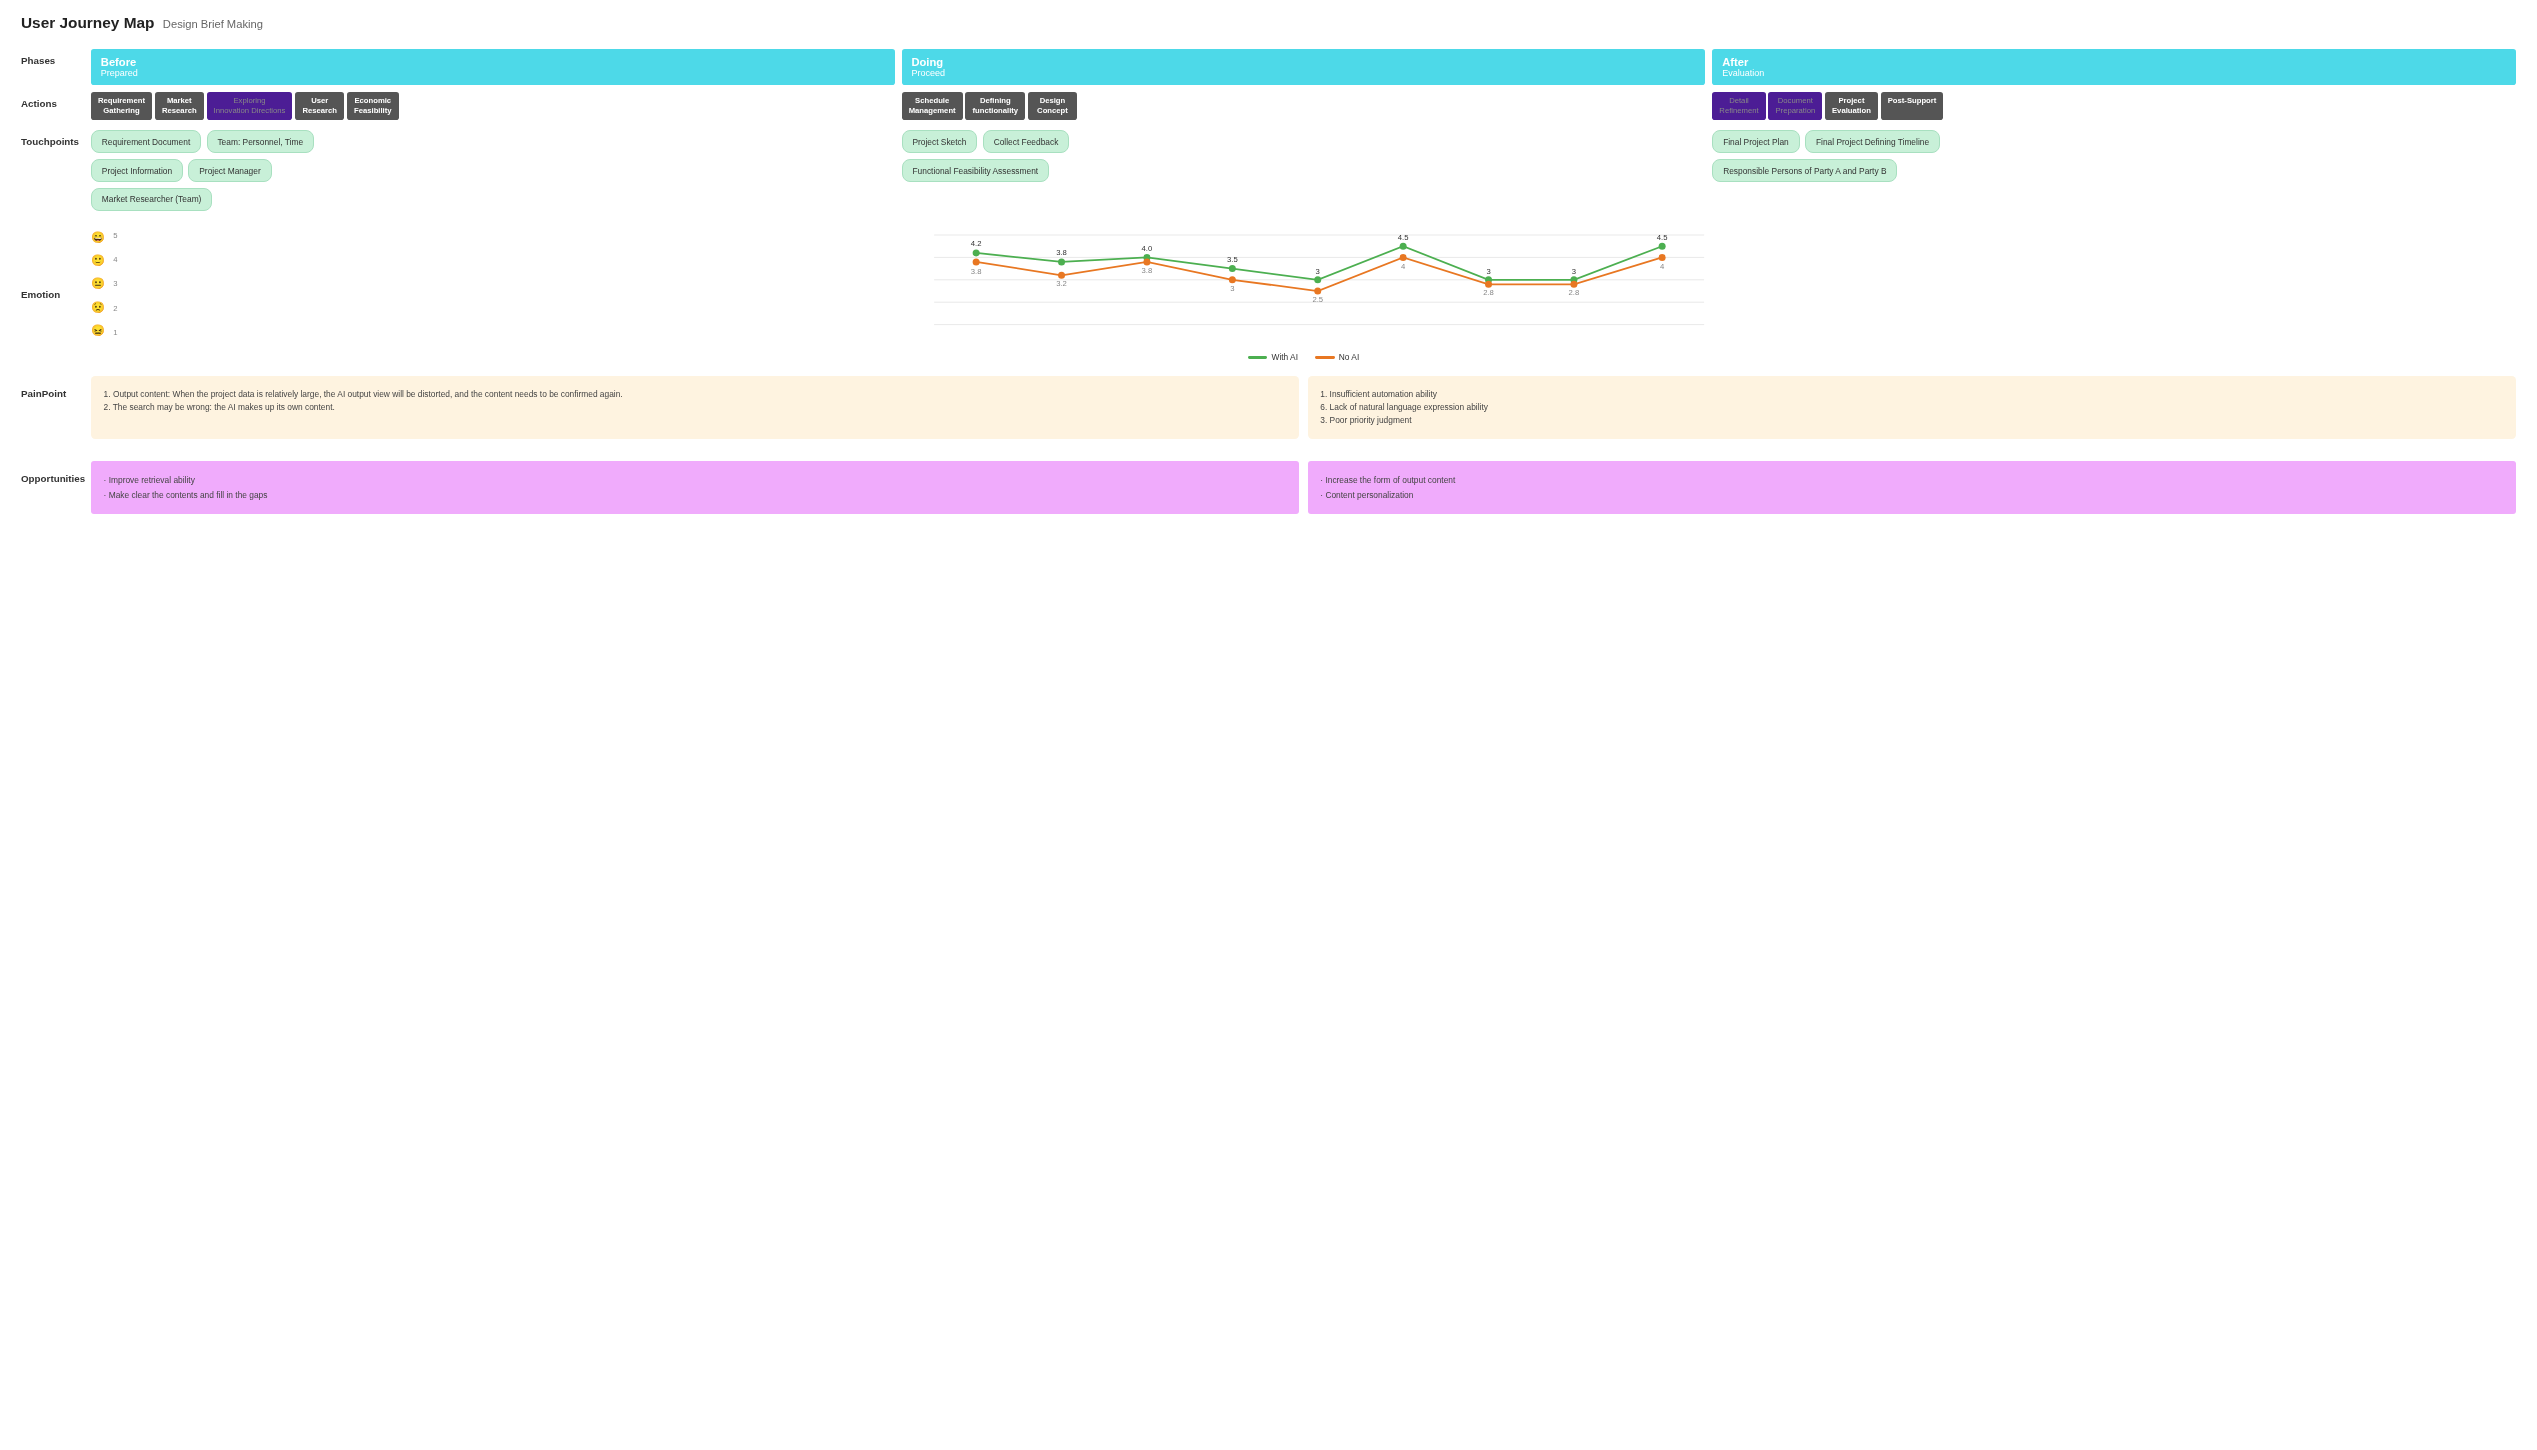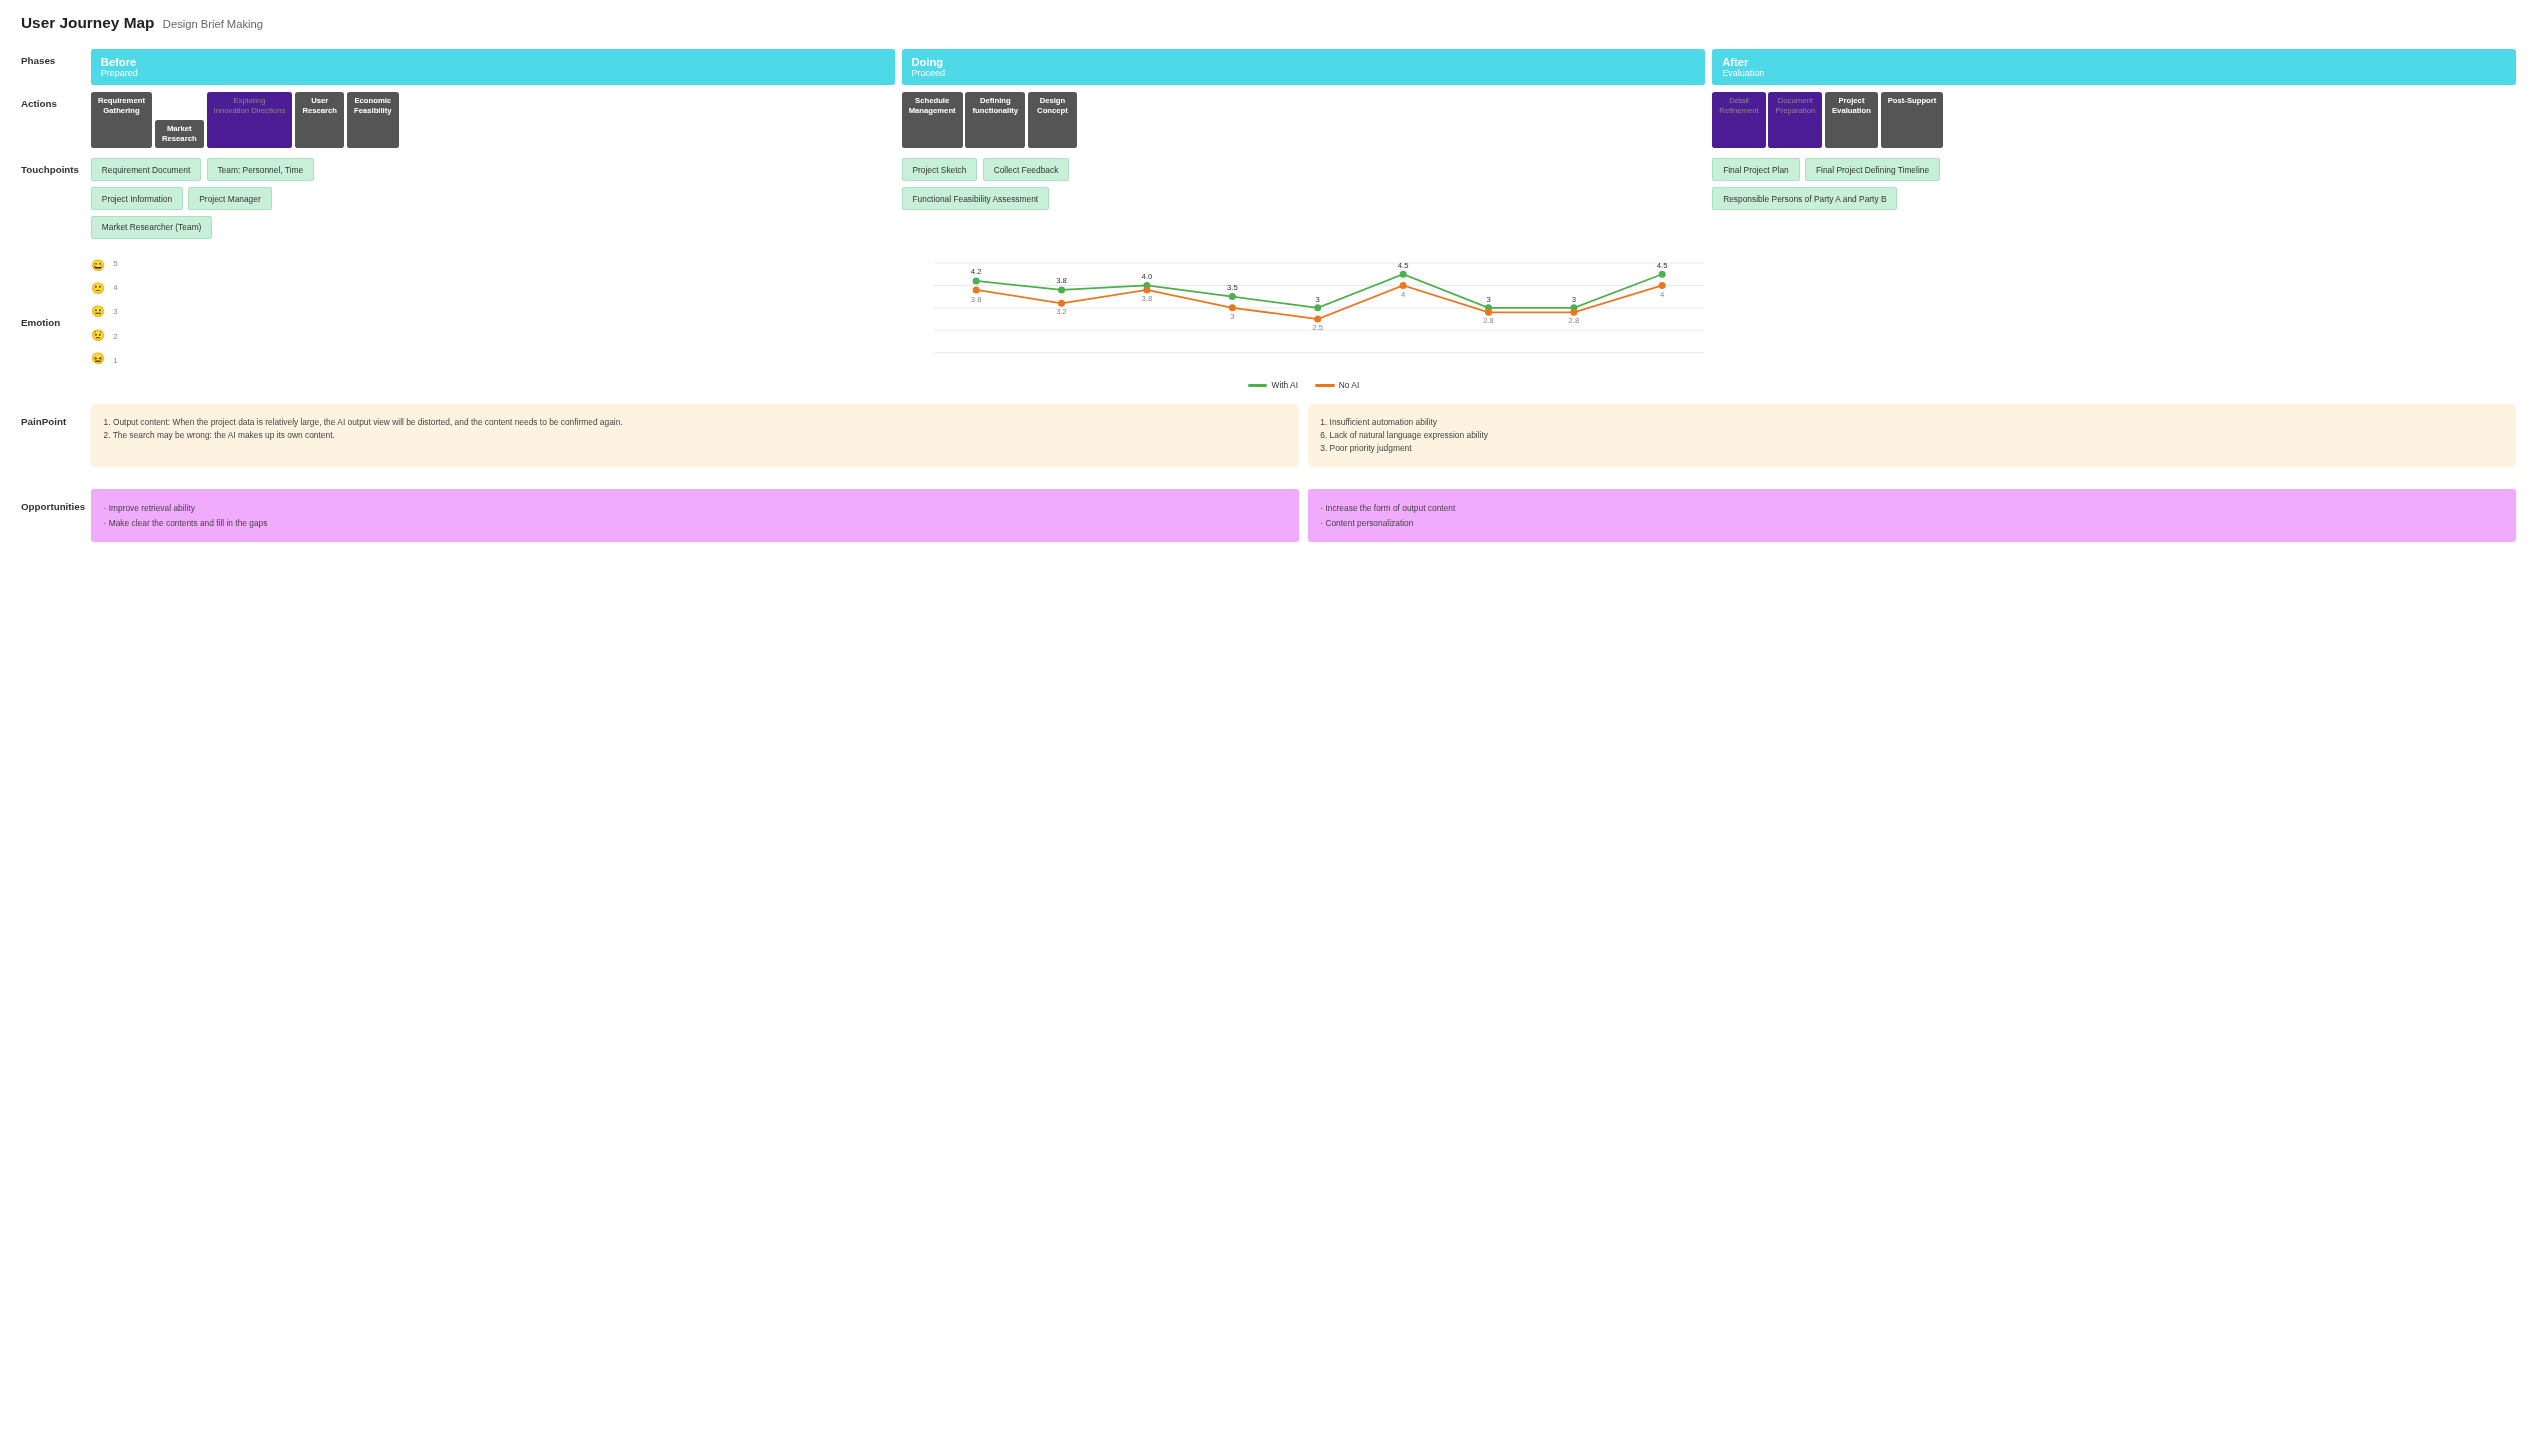--- a/index.html
+++ b/index.html
@@ -58,21 +58,21 @@
       background: #555;
       color: #fff;
     }
     .action-tag.light-gray {
       background: #4c1d95;
       color: #888;
       font-weight: normal;
     }
     .tp-tag {
       padding: 5.6px 9.8px;
-      border-radius: 2px;
+      border-radius: 8px;
       font-size: 8.4px;
       background: #c8f0d8;
       color: #333;
       border: 0.7px solid #a8e0c0;
     }
     .emotion-legend {
       display: flex;
       justify-content: center;
       gap: 17px;
       margin-top: 5.6px;
@@ -189,21 +189,21 @@
   </div>
 </div>
 
 <div class="map-row" style="margin-bottom:9.8px;">
   <div class="map-row-label">Actions</div>
   <div class="actions-content">
 
     <div class="actions-phase" id="actions-before">
         <div class="action-tag dark" style="white-space: pre-line;">Requirement
 Gathering</div>
-        <div class="action-tag dark" style="white-space: pre-line; margin-top: 28px;">Market
+        <div class="action-tag dark" style="white-space: pre-line;">Market
 Research</div>
         <div class="action-tag light-gray" style="white-space: pre-line;">Exploring
 Innovation Directions</div>
         <div class="action-tag dark" style="white-space: pre-line;">User
 Research</div>
         <div class="action-tag dark" style="white-space: pre-line;">Economic
 Feasibility</div>
       </div>
 
     <div class="actions-phase" id="actions-doing">

